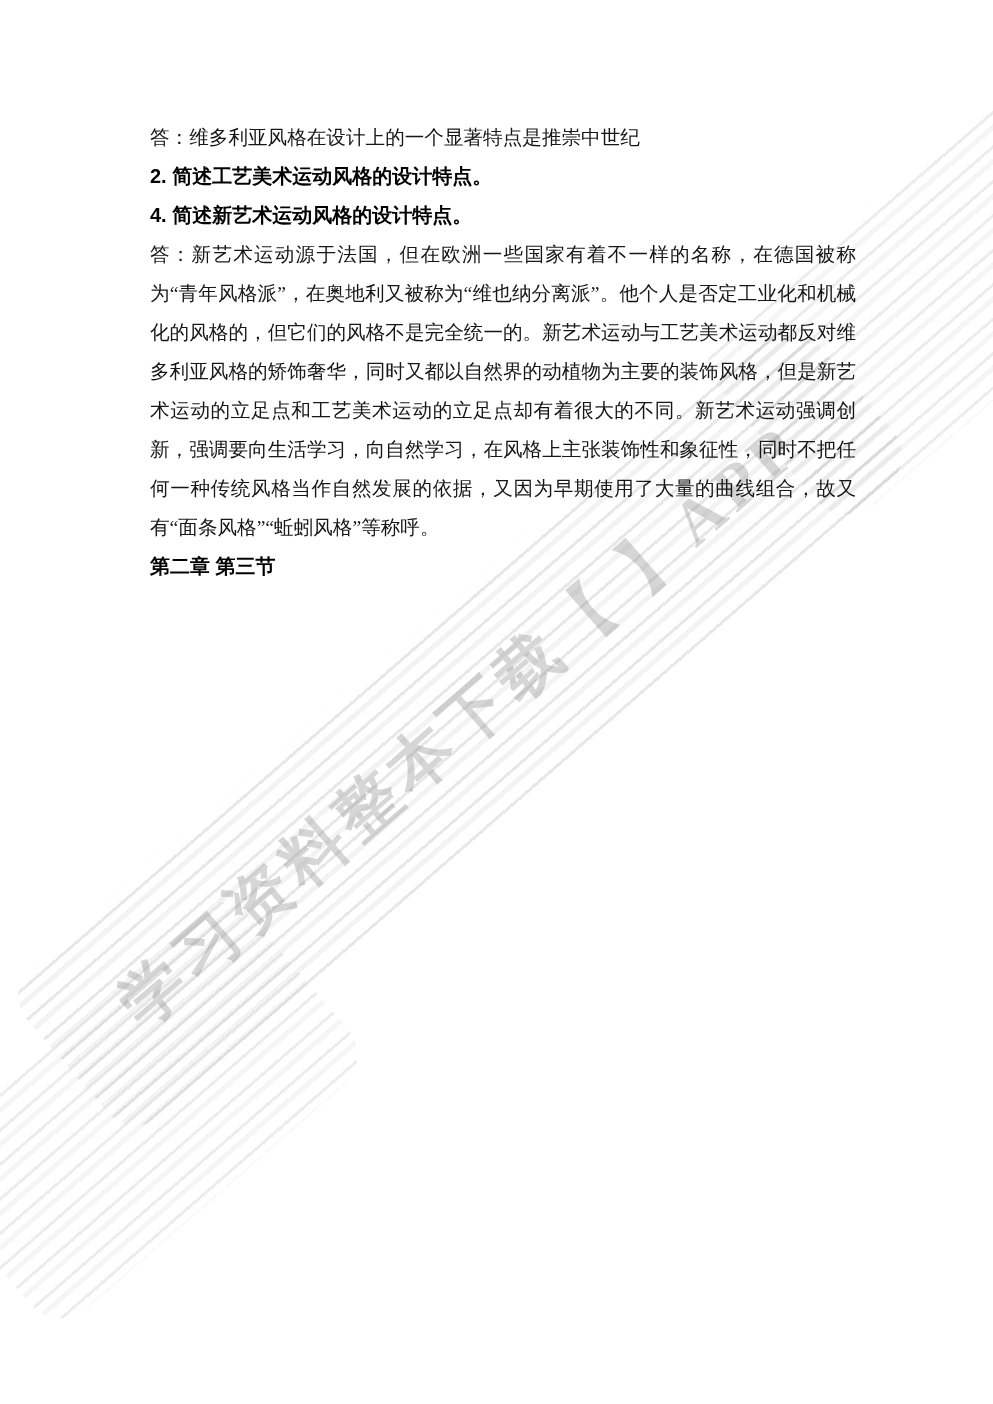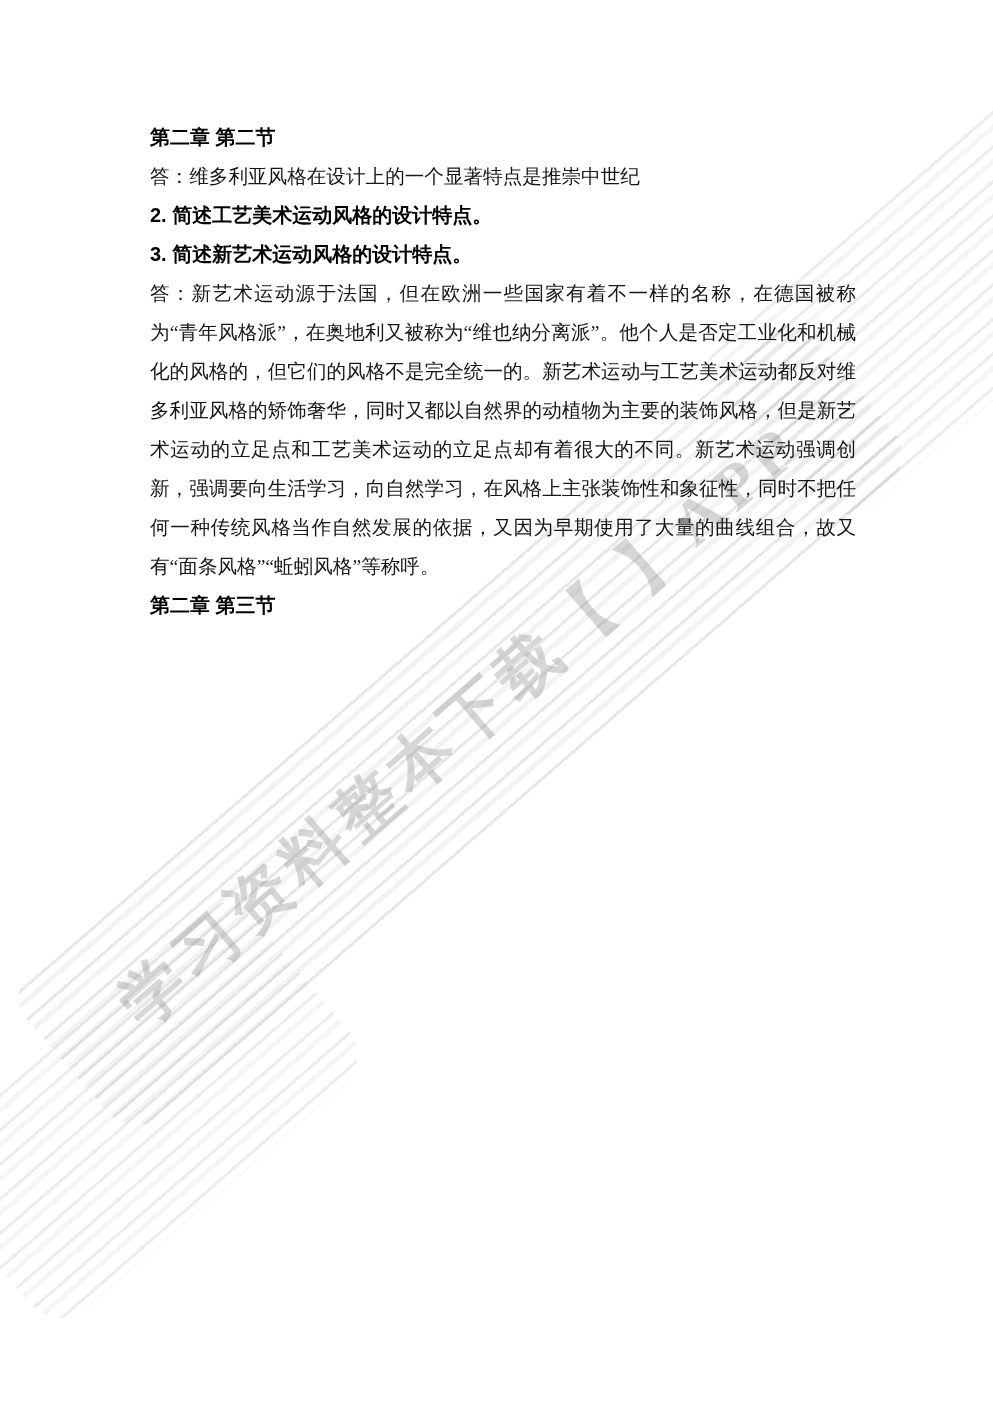--- a/index.html
+++ b/index.html
@@ -77,21 +77,20 @@
 <div class="page">
 
   <div class="wm-layer">
     <div class="streak top-right"></div>
     <div class="streak bottom-left"></div>
     <div class="streak main"></div>
     <div class="wm-text">学习资料整本下载【 】APP</div>
   </div>
 
   <div class="doc" id="doc">
-      <p class="block-heading">第二章 第二节</p>
       <p class="block-answer">答：维多利亚风格在设计上的一个显著特点是推崇中世纪</p>
       <p class="block-question">2. 简述工艺美术运动风格的设计特点。</p>
-      <p class="block-question">3. 简述新艺术运动风格的设计特点。</p>
+      <p class="block-question">4. 简述新艺术运动风格的设计特点。</p>
       <p class="block-answer">答：新艺术运动源于法国，但在欧洲一些国家有着不一样的名称，在德国被称为“青年风格派”，在奥地利又被称为“维也纳分离派”。他个人是否定工业化和机械化的风格的，但它们的风格不是完全统一的。新艺术运动与工艺美术运动都反对维多利亚风格的矫饰奢华，同时又都以自然界的动植物为主要的装饰风格，但是新艺术运动的立足点和工艺美术运动的立足点却有着很大的不同。新艺术运动强调创新，强调要向生活学习，向自然学习，在风格上主张装饰性和象征性，同时不把任何一种传统风格当作自然发展的依据，又因为早期使用了大量的曲线组合，故又有“面条风格”“蚯蚓风格”等称呼。</p>
       <p class="block-heading">第二章 第三节</p>
     </div>
 
 </div>
 
 </body></html>

